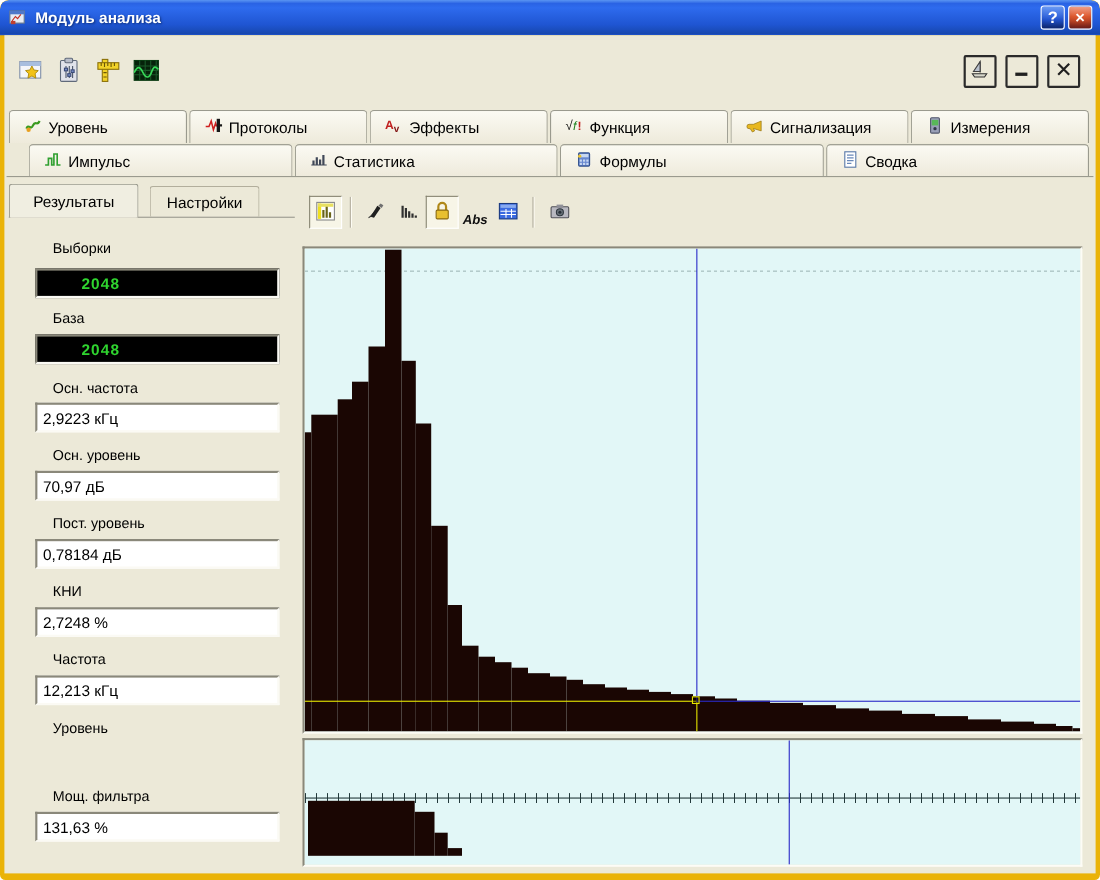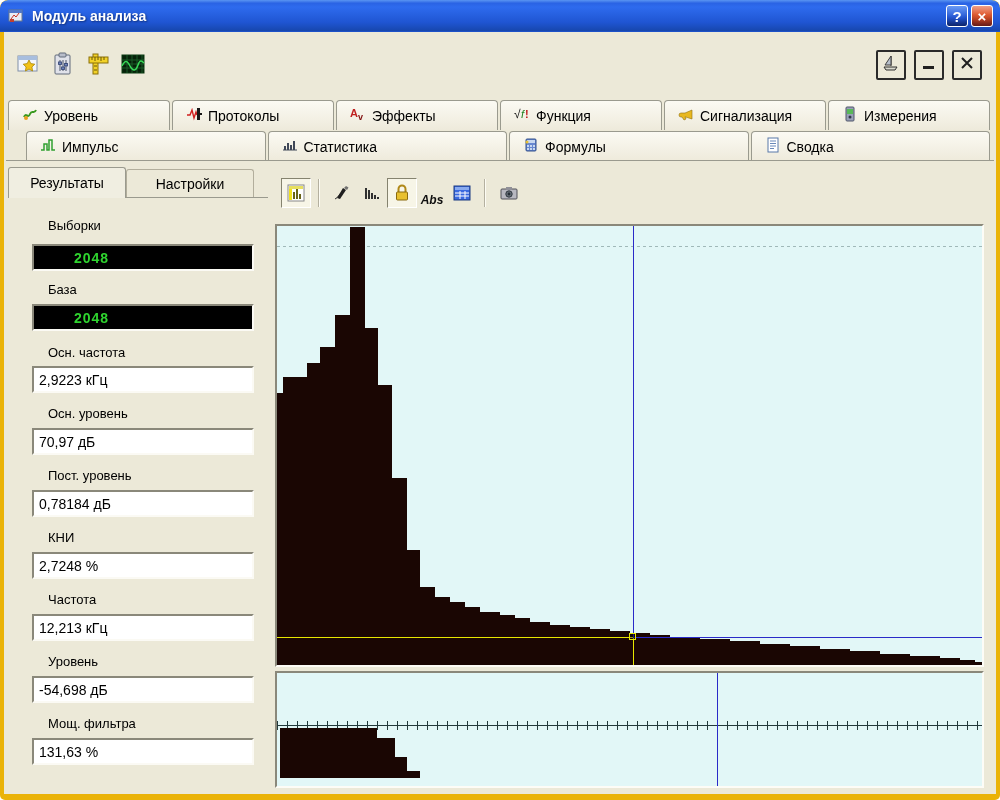--- a/index.html
+++ b/index.html
@@ -25,21 +25,21 @@
   #row2{left:26px;top:130px;width:966px;height:33px;}
   .tab{flex:1;height:30px;margin-top:1px;margin-right:2px;display:flex;align-items:center;gap:6px;
     padding-left:13px;border:1px solid #9a9a8e;border-bottom:none;border-radius:4px 4px 0 0;
     background:linear-gradient(#fbfaf3,#eeeadb);font-size:14px;color:#000;white-space:nowrap;overflow:hidden;}
   .tab.active{height:33px;margin-top:-1px;z-index:6;position:relative;
     background:linear-gradient(#ffffff,#f3f1e4 35%,#eceadb);}
   .tabline{position:absolute;left:6px;top:160px;width:988px;height:0;border-top:1px solid #9a9a8e;z-index:1;}
   .subtab{position:absolute;display:flex;align-items:center;justify-content:center;font-size:14px;
     border:1px solid #9a9a8e;border-bottom:none;border-radius:3px 3px 0 0;background:#ECE9D8;}
   #subtab-results{left:8px;top:167px;width:118px;height:31px;z-index:5;background:#f0eee1;}
-  #subtab-settings{left:126px;top:169px;width:128px;height:28px;border-color:#b2ae9c;}
+  #subtab-settings{left:136px;top:169px;width:100px;height:28px;border-color:#b2ae9c;}
   .subtabline{position:absolute;left:8px;top:197px;width:260px;height:0;border-top:1px solid #9a9a8e;z-index:2;}
   .flabel{position:absolute;left:48px;font-size:13px;color:#000;}
   .finput{position:absolute;left:32px;width:222px;height:27px;background:#fff;
     border-top:2px solid #8a887a;border-left:2px solid #8a887a;
     border-bottom:2px solid #fbfaf4;border-right:2px solid #fbfaf4;
     font-size:14px;color:#000;display:flex;align-items:center;padding-left:5px;}
   .finput.led{background:#000;color:#2fd42f;font-weight:bold;letter-spacing:1px;padding-left:40px;}
   .ctbtn{position:absolute;top:178px;width:30px;height:30px;display:flex;align-items:flex-end;justify-content:center;
     border:1px solid transparent;}
   .ctbtn.pressed{border-color:#85836f #ffffff #ffffff #85836f;background:#f7f5e7;}
@@ -248,21 +248,20 @@
   <div class="finput" style="top:366px">2,9223 кГц</div>
   <div class="flabel" style="top:406px">Осн. уровень</div>
   <div class="finput" style="top:428px">70,97 дБ</div>
   <div class="flabel" style="top:468px">Пост. уровень</div>
   <div class="finput" style="top:490px">0,78184 дБ</div>
   <div class="flabel" style="top:530px">КНИ</div>
   <div class="finput" style="top:552px">2,7248 %</div>
   <div class="flabel" style="top:592px">Частота</div>
   <div class="finput" style="top:614px">12,213 кГц</div>
   <div class="flabel" style="top:654px">Уровень</div>
-  <div class="finput" style="top:676px">-54,698 дБ</div>
   <div class="flabel" style="top:716px">Мощ. фильтра</div>
   <div class="finput" style="top:738px">131,63 %</div>
 
   <div class="ctbtn pressed" style="left:281px">
     <span><svg width="20" height="20" viewBox="0 0 20 20">
           <rect x="2" y="2" width="16" height="16" fill="#ffffff" stroke="#888"></rect>
           <rect x="3" y="3" width="3" height="14" fill="#f0e020"></rect>
           <rect x="3" y="3" width="14" height="3" fill="#e8e060"></rect>
           <path d="M7 16v-7h2v7zM10 16V6h2v10zM13 16v-5h2v5z" fill="#6a6418"></path>
         </svg></span>

